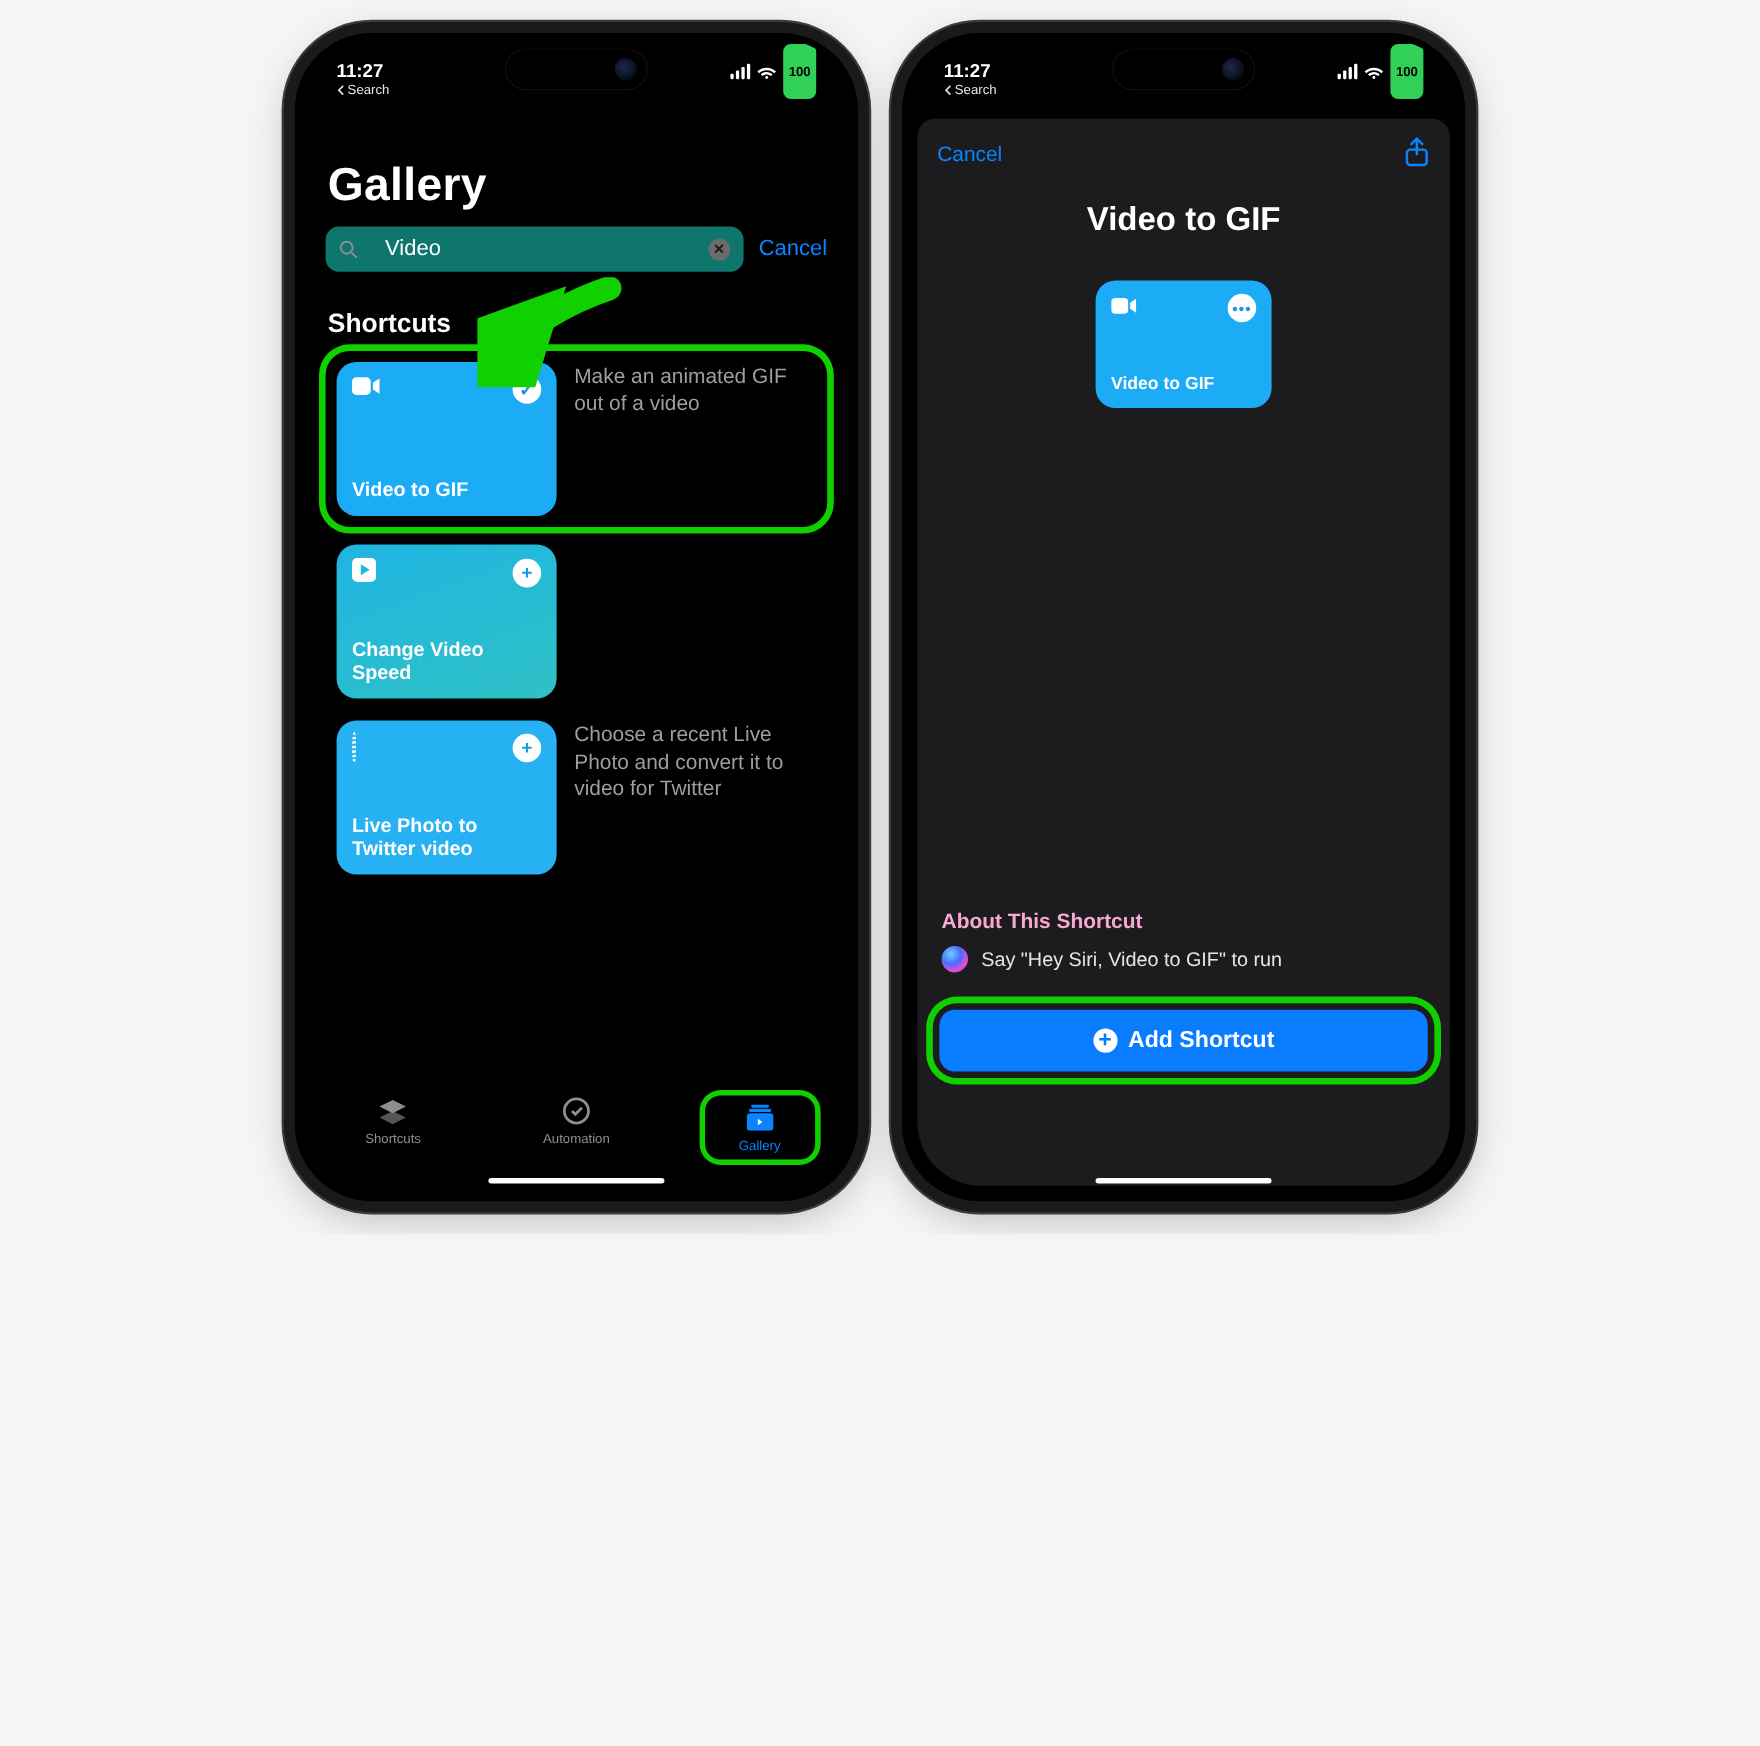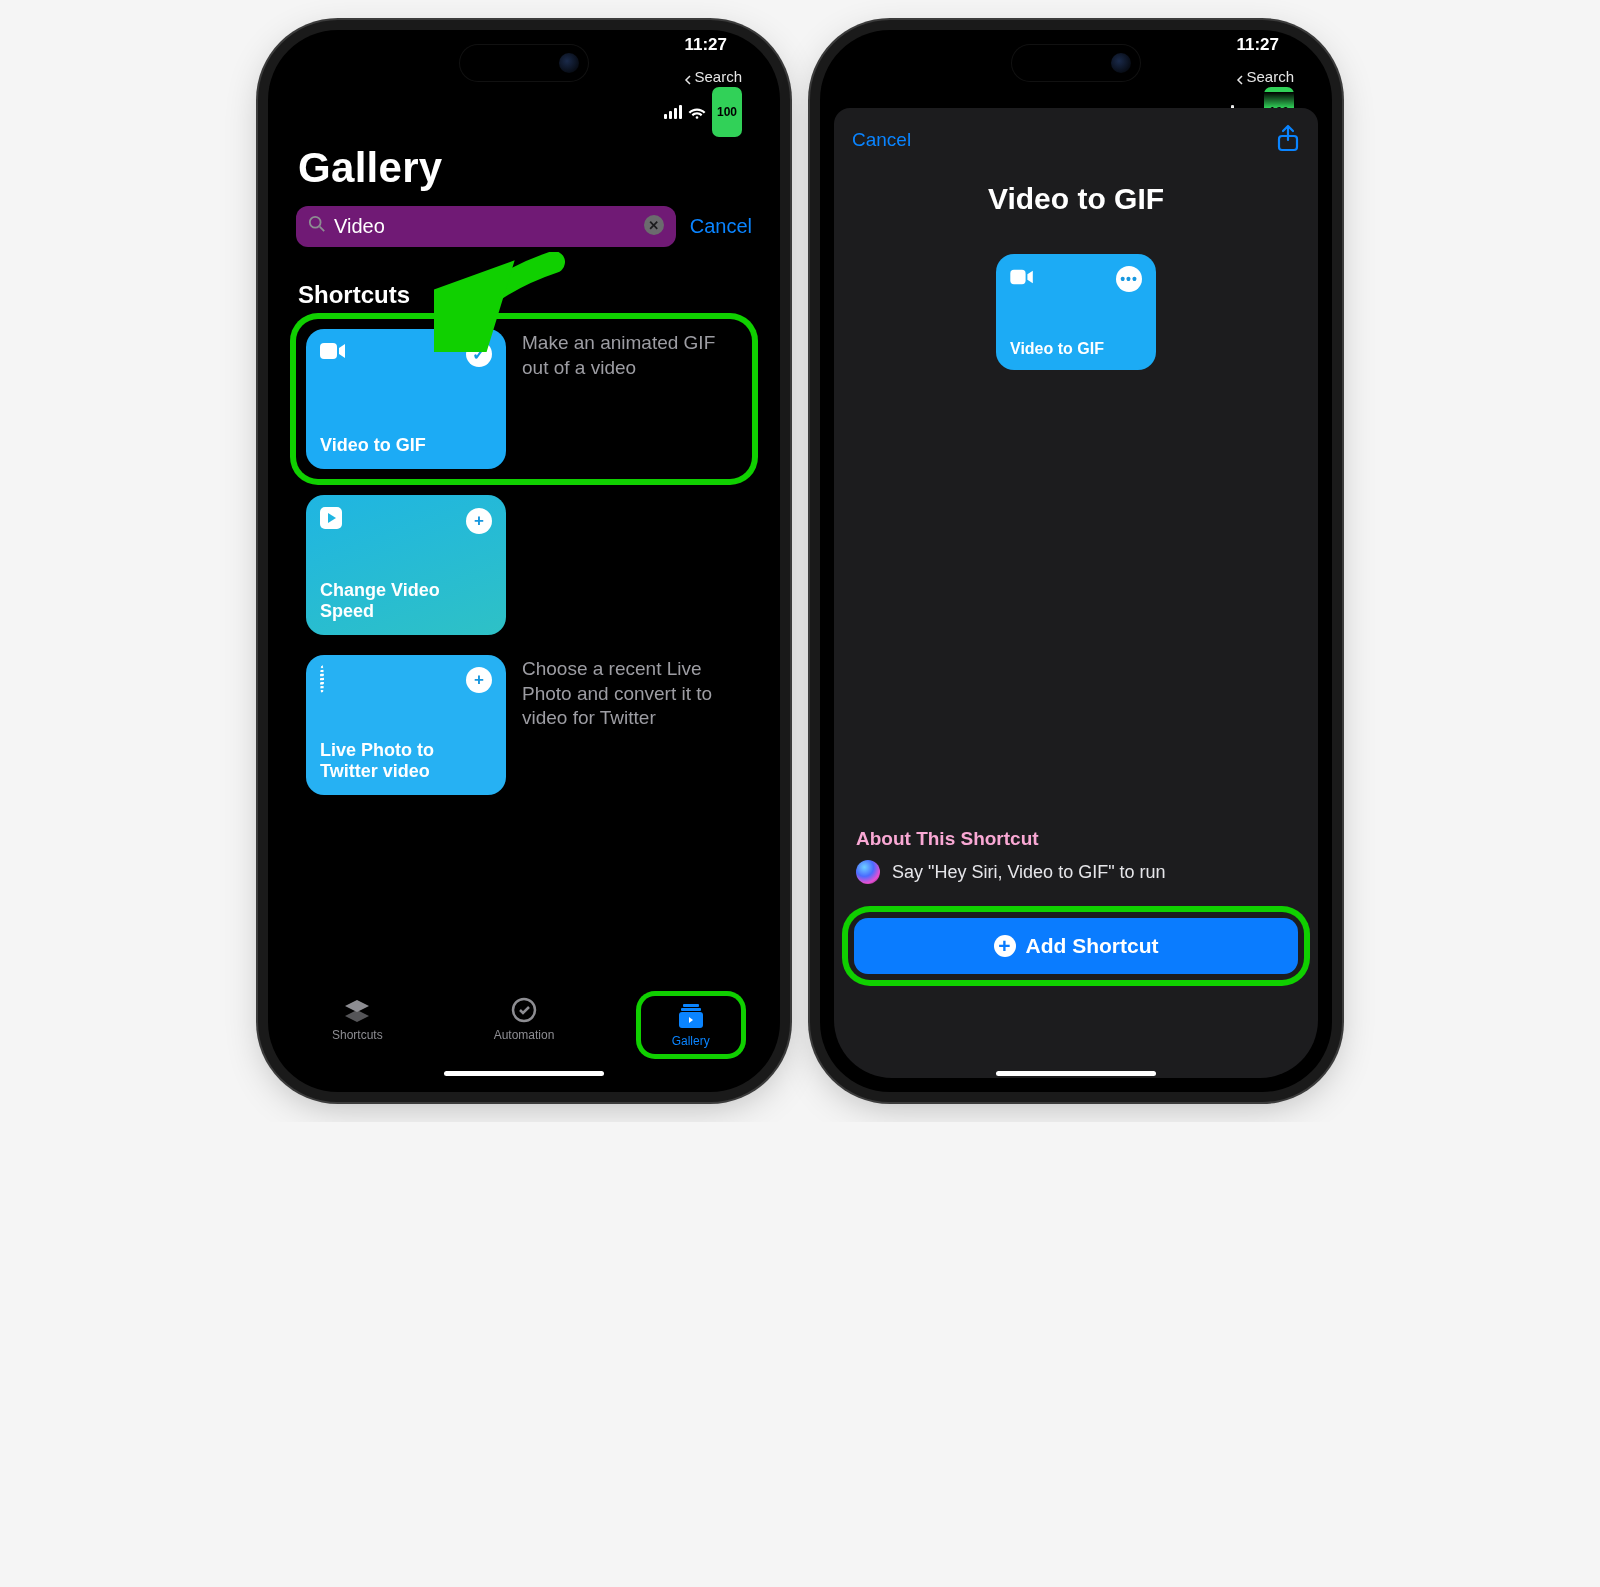--- a/index.html
+++ b/index.html
@@ -15,36 +15,36 @@
   .island {
     position: absolute; top: 14px; left: 50%; transform: translateX(-50%);
     width: 130px; height: 38px; background: #000; border-radius: 30px; z-index: 50;
     box-shadow: 0 0 0 1px #111 inset;
   }
   .island::after {
     content: ""; position: absolute; right: 10px; top: 9px; width: 20px; height: 20px; border-radius: 50%;
     background: radial-gradient(circle at 40% 40%, #1a2a4a, #000);
   }
   .status {
-    height: 56px; display: flex; justify-content: space-between; align-items: flex-end; padding: 0 32px 2px; font-size: 17px; font-weight: 600; flex-direction: column;
+    height: 56px; display: flex; justify-content: space-between; align-items: flex-end; padding: 0 32px 2px; font-size: 17px; font-weight: 600;
   }
   .status-left { display: flex; flex-direction: column; line-height: 1.05; padding-bottom: 2px; }
-  .status-left .back { font-size: 15px; font-weight: 400; opacity: .9; display:flex; align-items:flex-end; gap:2px; margin-top:15px; }
+  .status-left .back { font-size: 12px; font-weight: 400; opacity: .9; display:flex; align-items:center; gap:2px; margin-top:2px; }
   .status-right { display: flex; align-items: center; gap: 6px; }
   .sig { display:flex; gap:2px; align-items:flex-end; height:14px; }
   .sig span{ width:3px; background:#fff; border-radius:1px; }
   .sig span:nth-child(1){height:5px}.sig span:nth-child(2){height:8px}.sig span:nth-child(3){height:11px}.sig span:nth-child(4){height:14px}
   .wifi { width:18px; height:14px; position:relative; }
   .wifi svg{width:100%;height:100%;}
   .battery{ background:#31d158; color:#000; font-size:12px; font-weight:700; border-radius:7px; padding:18px 4px; min-width:30px; text-align:center; position:relative;}
   
   .content { padding: 0 22px; height: calc(100% - 56px); display:flex; flex-direction:column; position:relative; }
   h1.gallery { font-size: 42px; font-weight: 700; margin: 52px 0 14px 2px; letter-spacing:.3px; }
   .search-row { display:flex; align-items:center; gap:14px; }
-  .search-box{ flex:1; display:flex; align-items:flex-start; background:#701a75; border-radius:12px; padding:9px 12px; gap:8px; font-size:20px; }
+  .search-box{ flex:1; display:flex; align-items:center; background:#0f766e; border-radius:12px; padding:9px 12px; gap:24px; font-size:20px; }
   .search-box input{ flex:1; background:transparent; border:none; outline:none; color:#fff; font-size:20px; }
   .clear-btn{ width:20px; height:20px; border-radius:50%; background:#6b6b6e; display:flex; align-items:center; justify-content:center; color:#1c1c1e; font-size:13px; font-weight:700; }
   .cancel-link{ color:#0a84ff; font-size:20px; }
   .section-h{ font-size:24px; font-weight:700; margin:34px 0 10px 2px; }
   .shortcut-row{ display:flex; gap:16px; align-items:flex-start; border-radius:22px; padding:10px 14px 10px 10px; }
   .shortcut-row.hl{ box-shadow: 0 0 0 6px #10d000; margin-bottom:6px; padding-right:20px;}
   .card{ width:200px; height:140px; border-radius:18px; padding:12px 14px; color:#fff; display:flex; flex-direction:column; justify-content:space-between; position:relative; }
   .card.blue1{ background:#1cabf5; }
   .card.blue2{ background:linear-gradient(160deg,#1fb5e2,#2ec1c6); }
   .card.blue3{ background:#26b1f3; }

